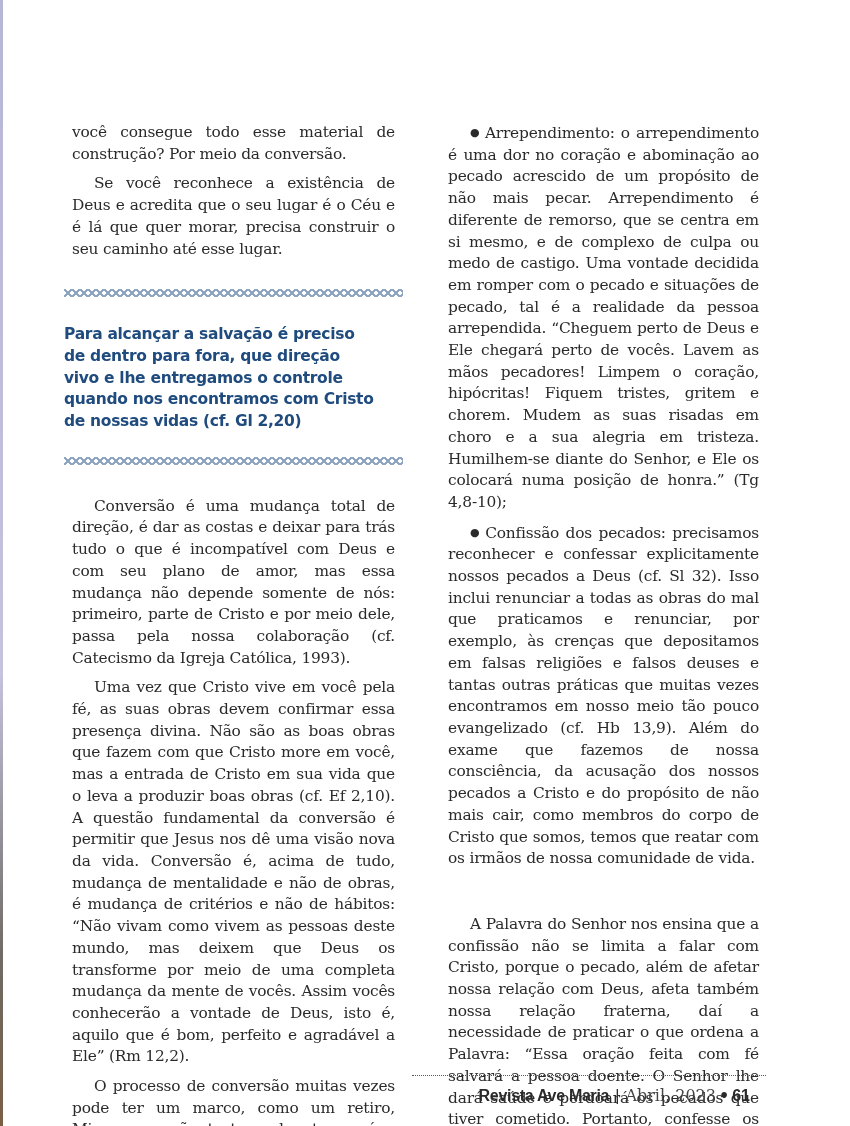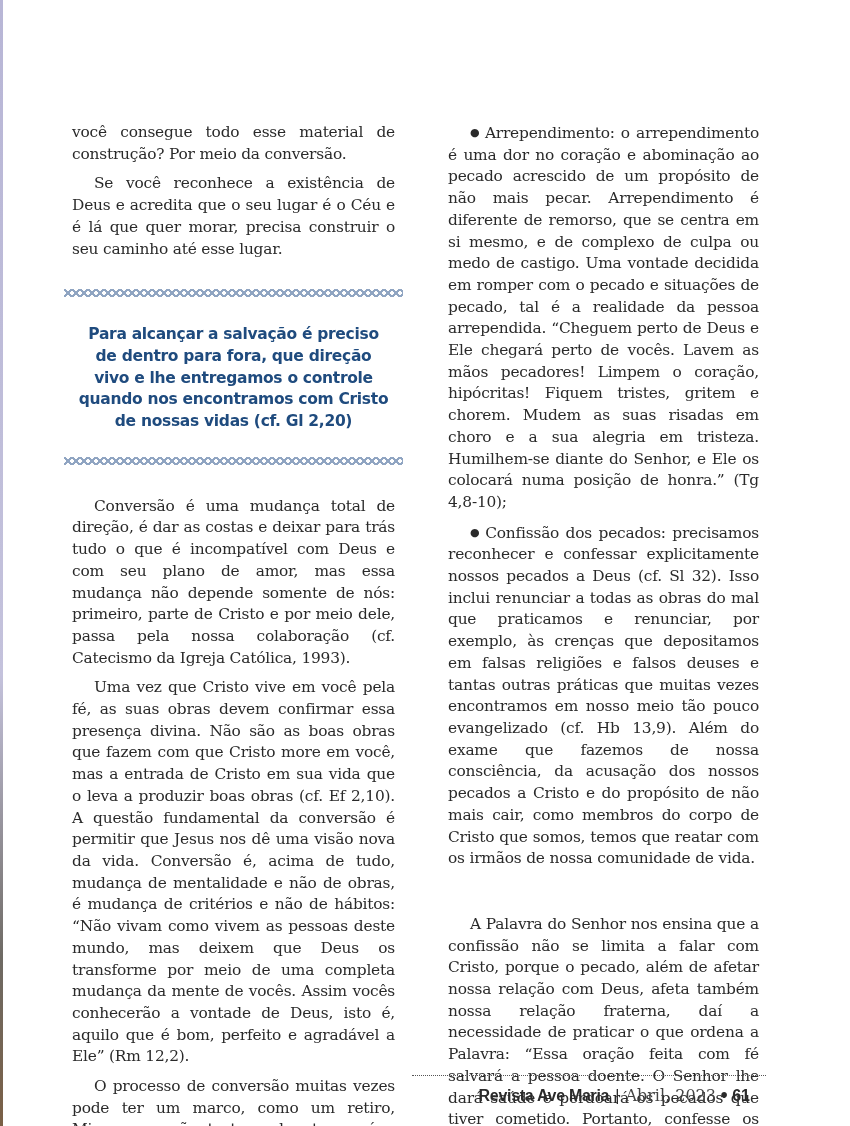--- a/index.html
+++ b/index.html
@@ -30,21 +30,21 @@
         linear-gradient(135deg, transparent 40%, #7d96b8 40%, #7d96b8 55%, transparent 55%),
         linear-gradient(-135deg, transparent 40%, #7d96b8 40%, #7d96b8 55%, transparent 55%);
       background-size: 8px 8px;
       background-repeat: repeat-x;
       opacity: 0.85;
     }
     .pullquote {
       font-family: "DejaVu Sans", "Liberation Sans", sans-serif;
       font-weight: bold; color: #1f4b7e;
       font-size: 15.5px; line-height: 21.7px;
-      text-align: center; letter-spacing: -0.3px;
+      letter-spacing: -0.3px;
       padding: 26px 0 24px 0;
     }
     .pq-line { display: block; }
     .bullet-item { text-indent: 22px; }
     .bullet { font-size: 11px; vertical-align: 2px; margin-right: 4px; color: #2a2a2a; }
     .footer-rule {
       position: absolute; left: 412px; top: 1075px; width: 354px;
       border-top: 1px dotted #555;
     }
     .footer {

